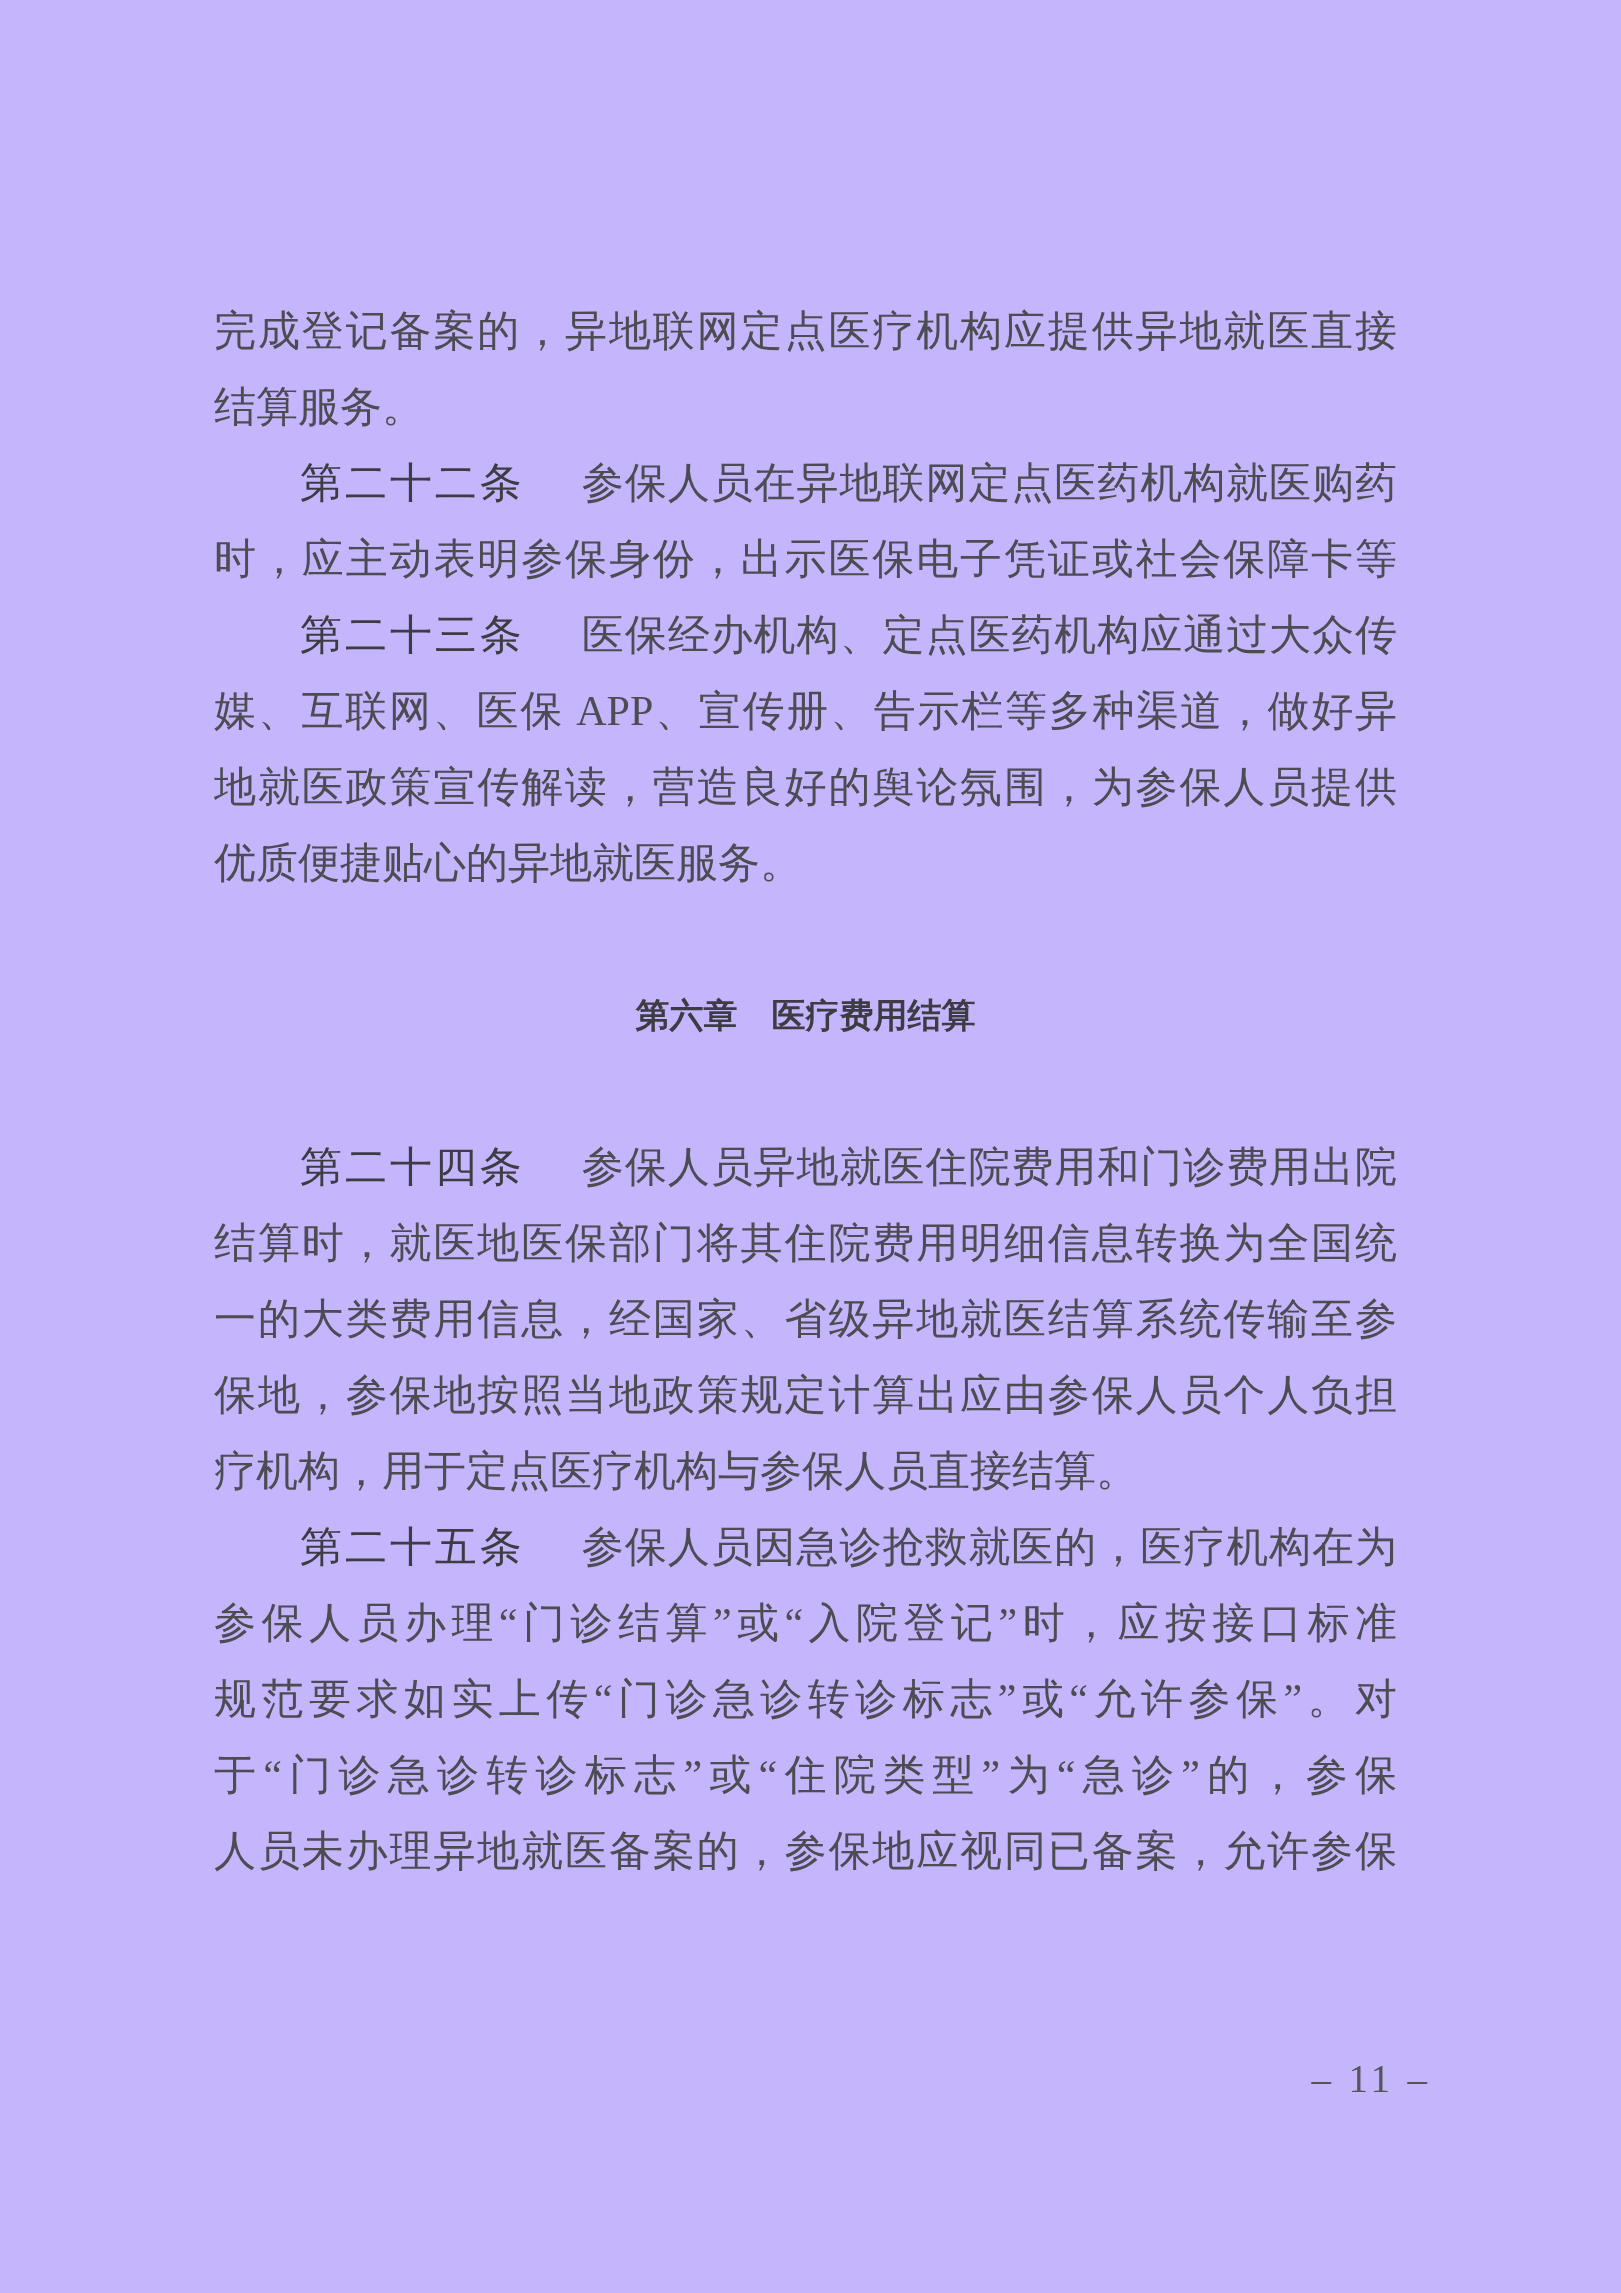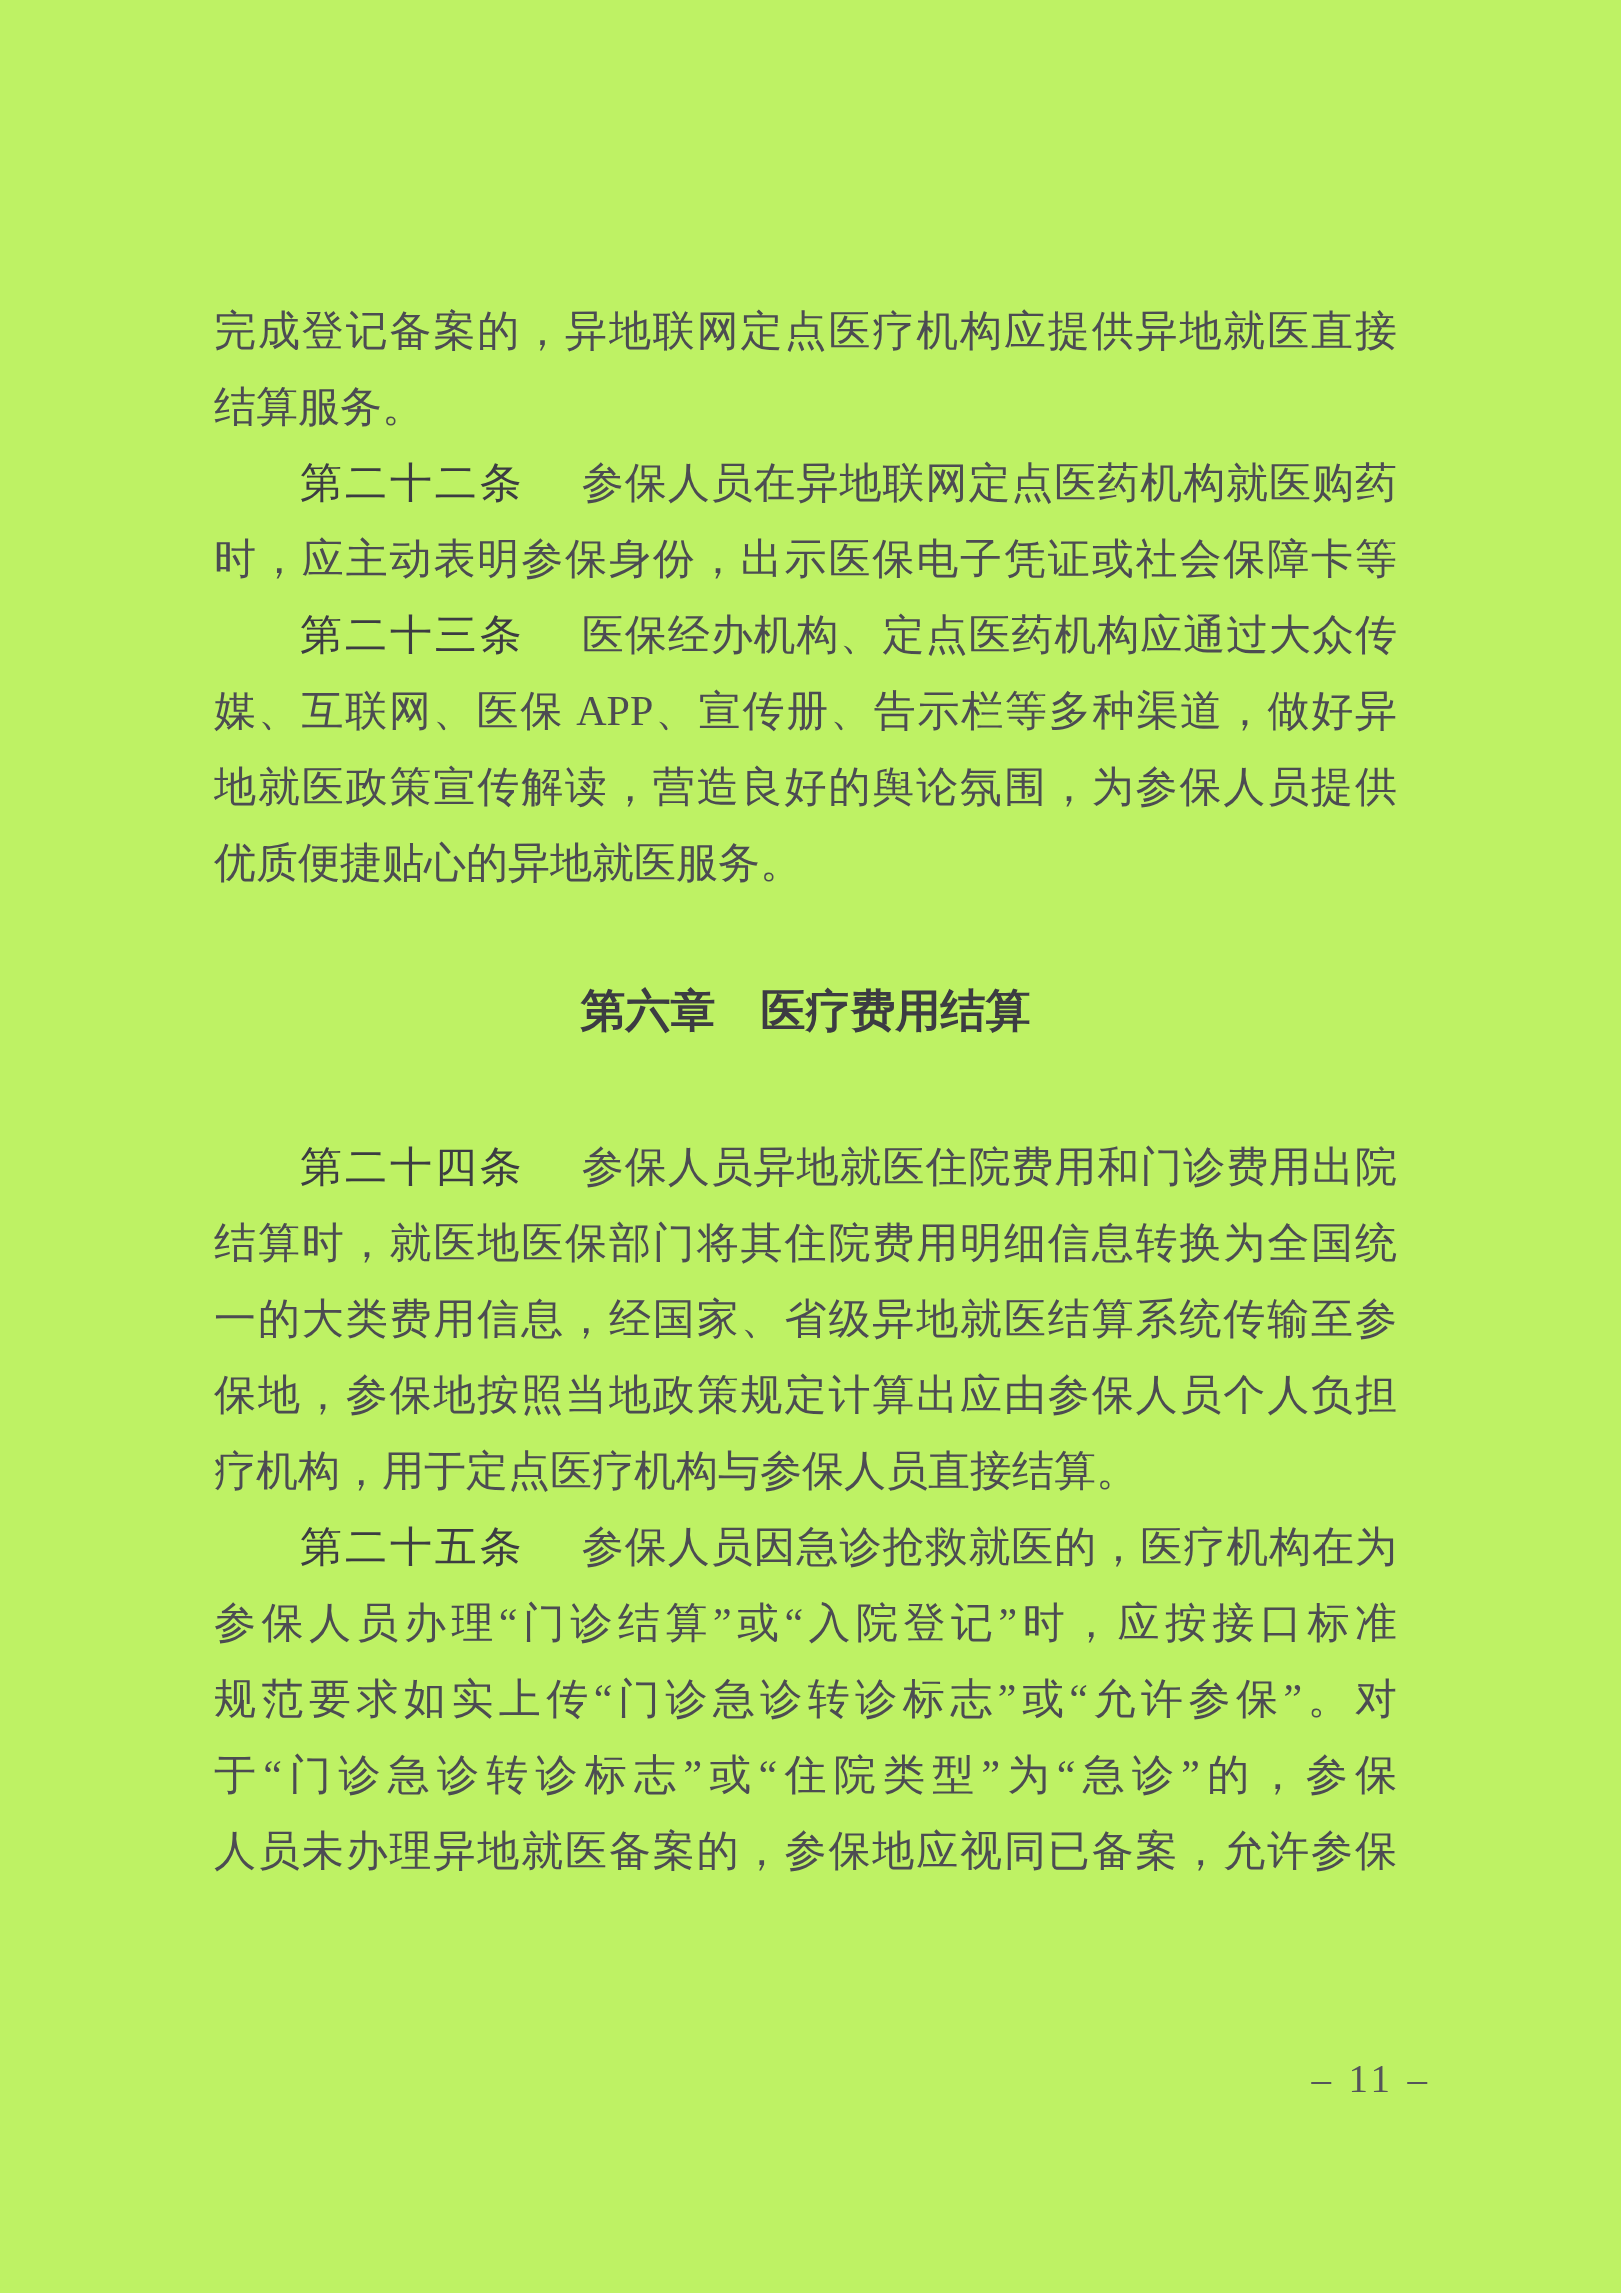--- a/index.html
+++ b/index.html
@@ -1,20 +1,20 @@
 <!DOCTYPE html>
 <html><head>
 <meta charset="utf-8">
 <style>
   html, body { margin: 0; padding: 0; background: #e8e8e8; }
   .page {
     position: relative;
     width: 1621px;
     height: 2294px;
-    background: #bef264;
+    background: #c4b5fd;
     overflow: hidden;
     font-family: "Liberation Serif", serif;
   }
   .text-block {
     position: absolute;
     left: 214px;
     top: 293px;
     width: 1183px;
     font-size: 42px;
     line-height: 76px;
@@ -34,23 +34,23 @@
     font-weight: 400;
     color: #3c3c42;
     margin-right: 57px;
     letter-spacing: 2px;
   }
   .line.heading {
     margin-top: 76px;
     margin-bottom: 76px;
     text-align: center;
     text-align-last: center;
-    font-family: Liberation Mono, monospace;
+    font-family: Liberation Sans, sans-serif;
     font-weight: 700;
-    font-size: 45px;
+    font-size: 34px;
     color: #3c3c42;
     text-indent: 0;
   }
   .page-number {
     position: absolute;
     top: 2056px;
     right: 190px;
     font-size: 39px;
     letter-spacing: 3.9px;
     color: #55555a;

